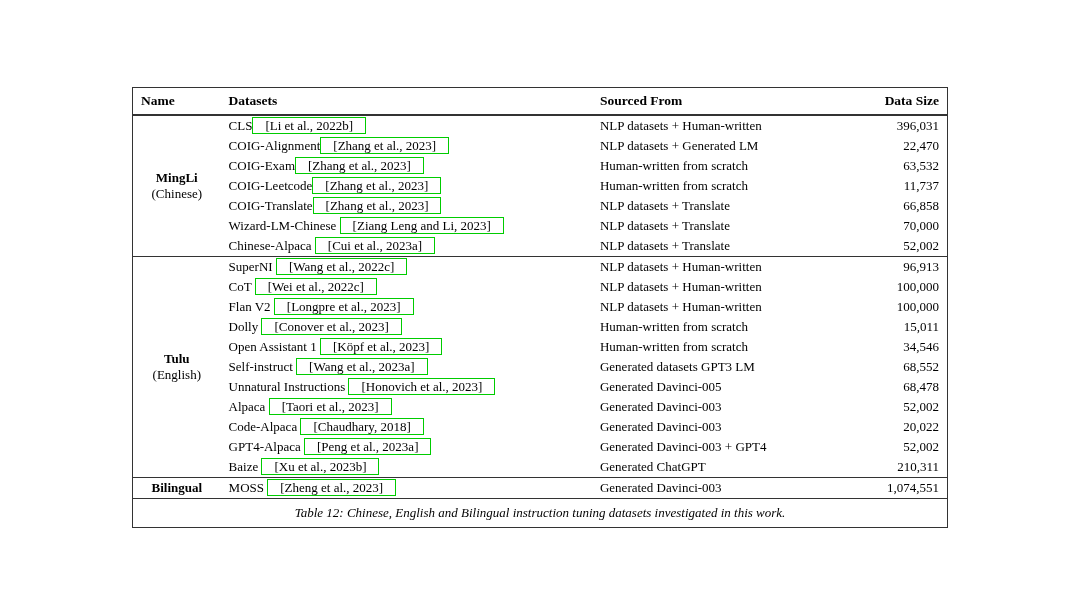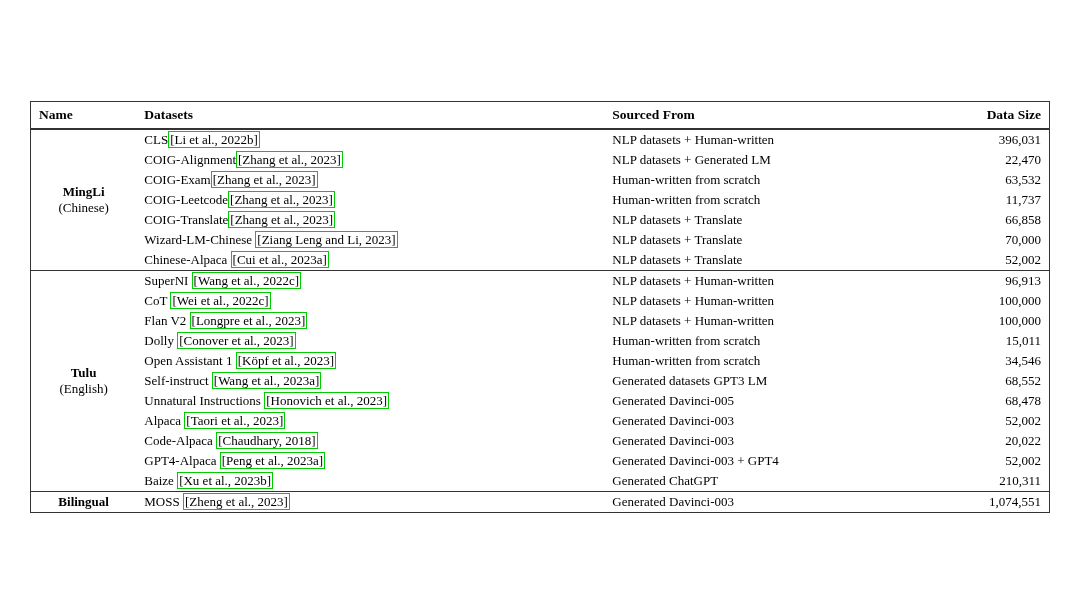--- a/index.html
+++ b/index.html
@@ -8,21 +8,21 @@
       font-family: 'Times New Roman', Times, serif;
       font-size: 13px;
       display: flex;
       justify-content: center;
       align-items: center;
       min-height: 600px;
       width: 1080px;
       padding: 20px;
     }
     .table-container {
-      width: 1020px;
+      width: 816px;
       border: 1.5px solid #333;
       margin-top: 14px;
     }
     table {
       width: 100%;
       border-collapse: collapse;
     }
     thead tr {
       border-bottom: 2px solid #333;
     }
@@ -56,21 +56,21 @@
       text-align: center;
       font-style: italic;
       font-size: 13px;
       padding: 6px 8px;
       border-top: 1.5px solid #333;
     }
     .cite {
       color: #000;
       border: 1.5px solid #00cc00;
       display: inline;
-      padding: 0 1px;
+      padding: 0 12px;
     }
   </style>
 </head>
 <body>
 
 <div class="table-container">
   <table>
     <thead>
       <tr>
         <th style="width:90px;">Name</th>
@@ -173,13 +173,14 @@
           <td class="right-align">210,311</td>
         </tr>
         <tr class="group-divider" style="border-top: 1.5px solid rgb(51, 51, 51);">
           <td class="name-cell" rowspan="1"><strong>Bilingual</strong></td>
           <td>MOSS <span class="cite">[Zheng et al., 2023]</span></td>
           <td>Generated Davinci-003</td>
           <td class="right-align">1,074,551</td>
         </tr>
       </tbody>
   </table>
+  <div class="caption">Table 12: Chinese, English and Bilingual instruction tuning datasets investigated in this work.</div>
 </div>
 
 </body></html>

